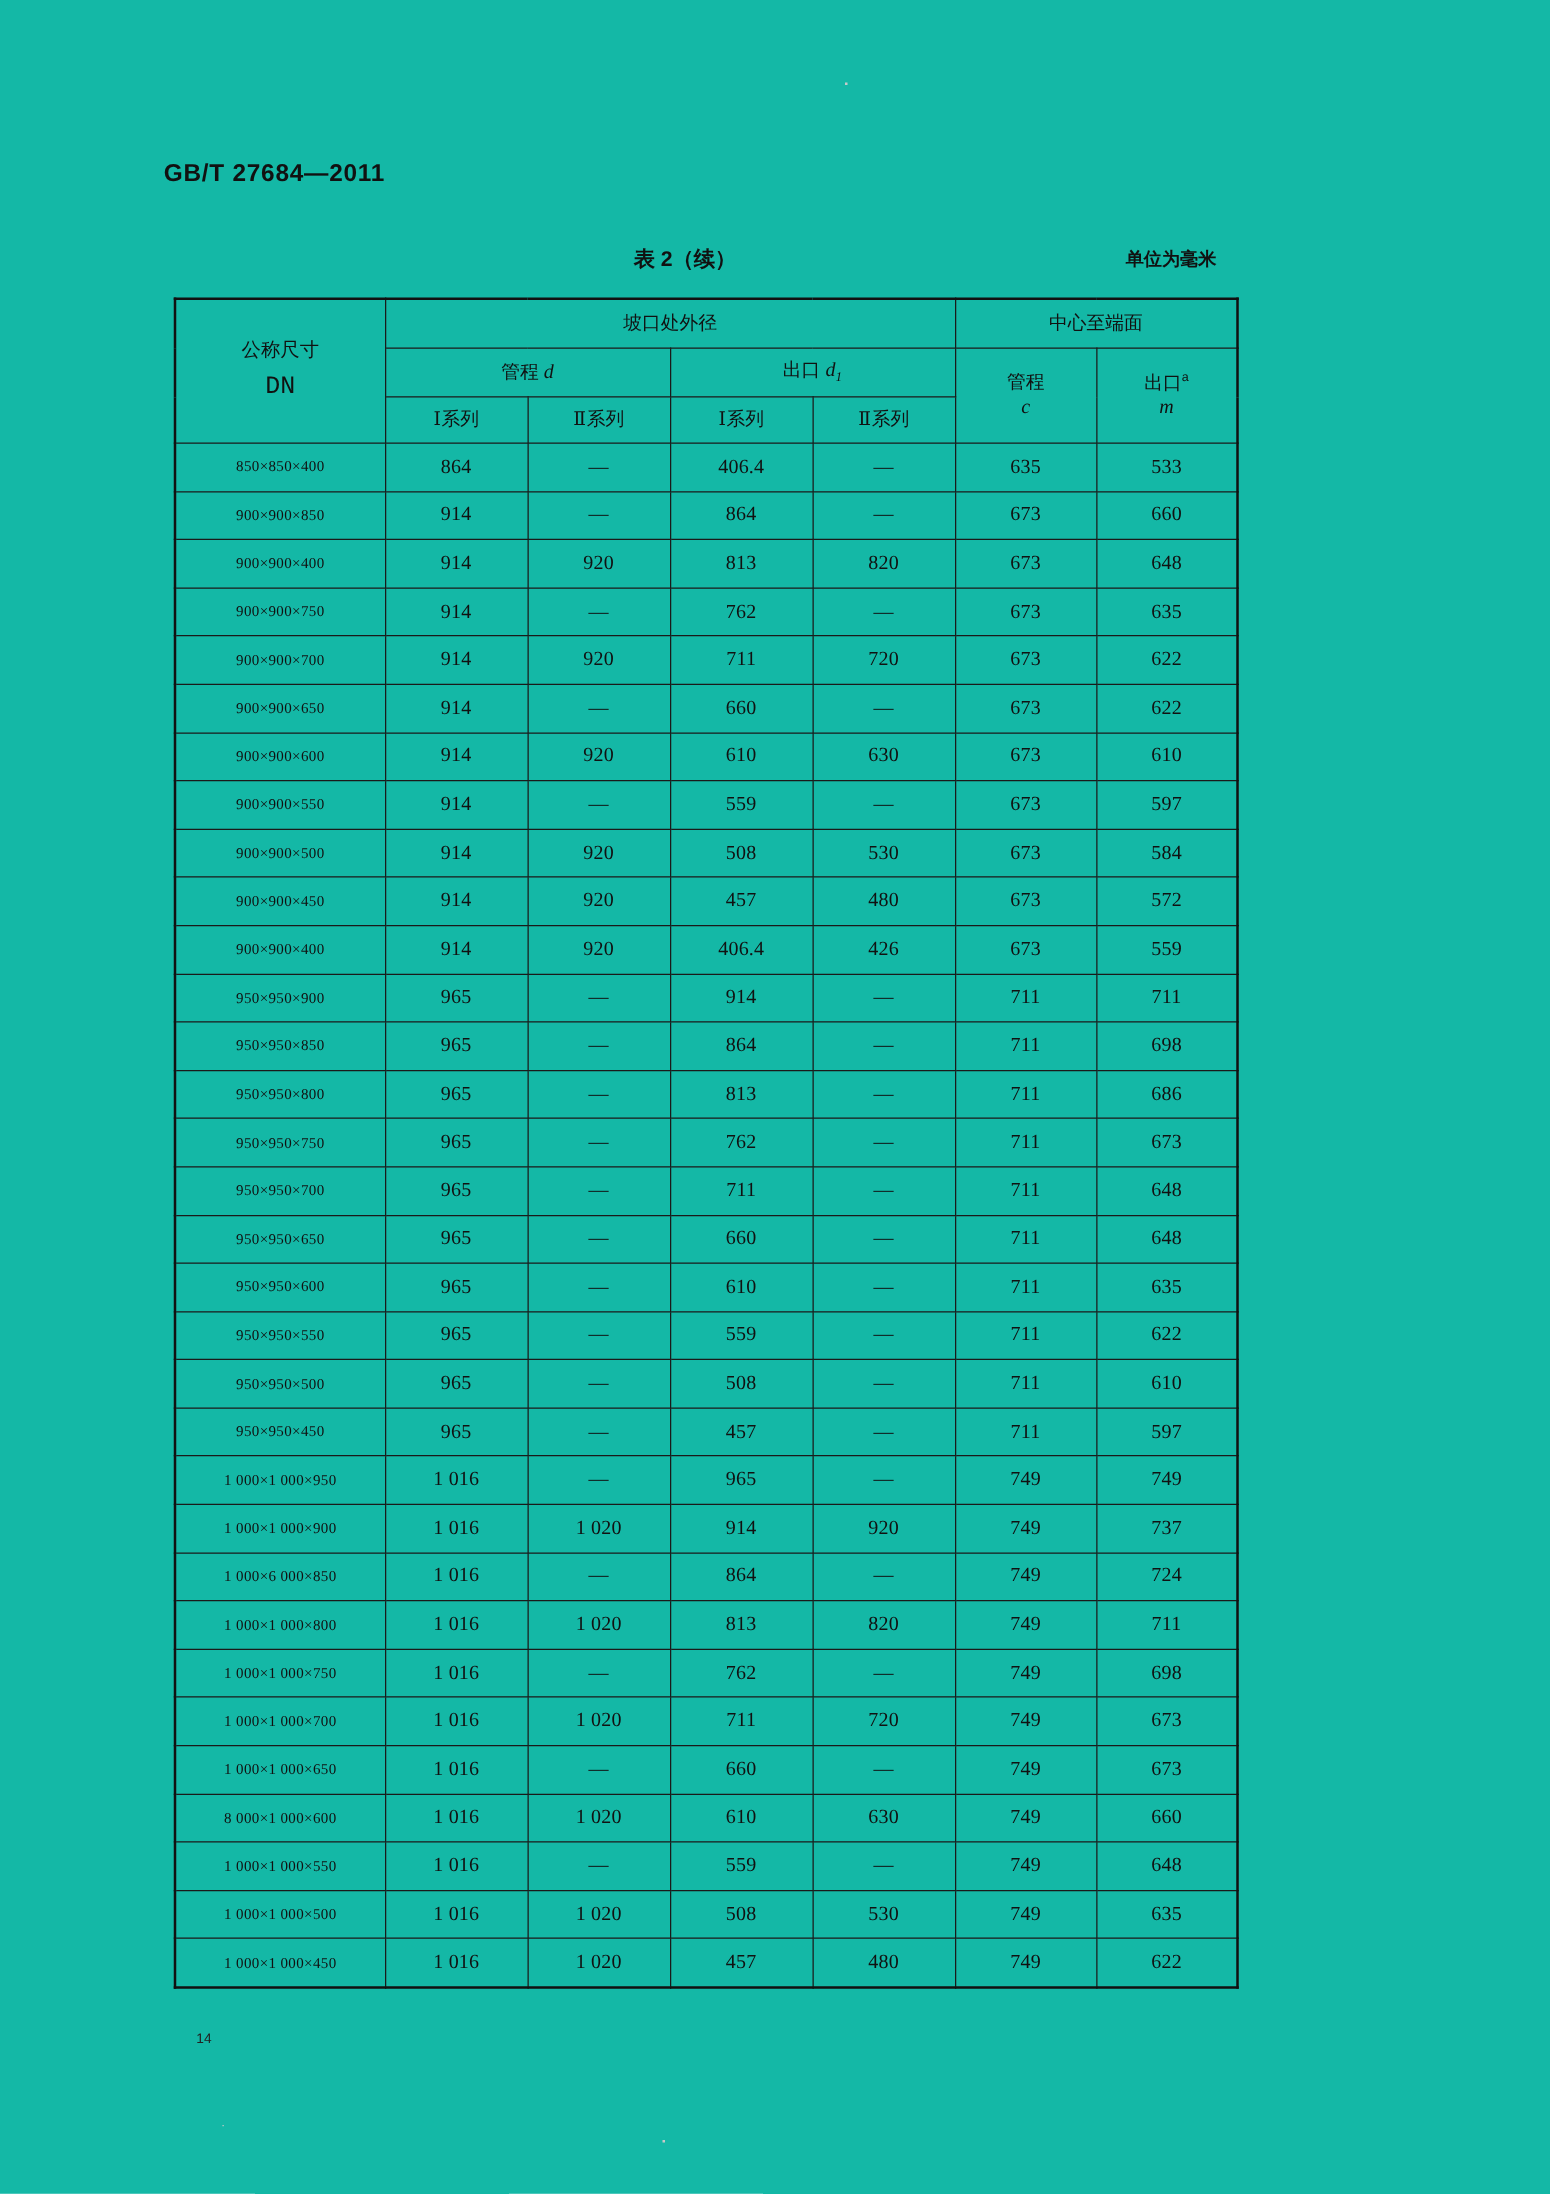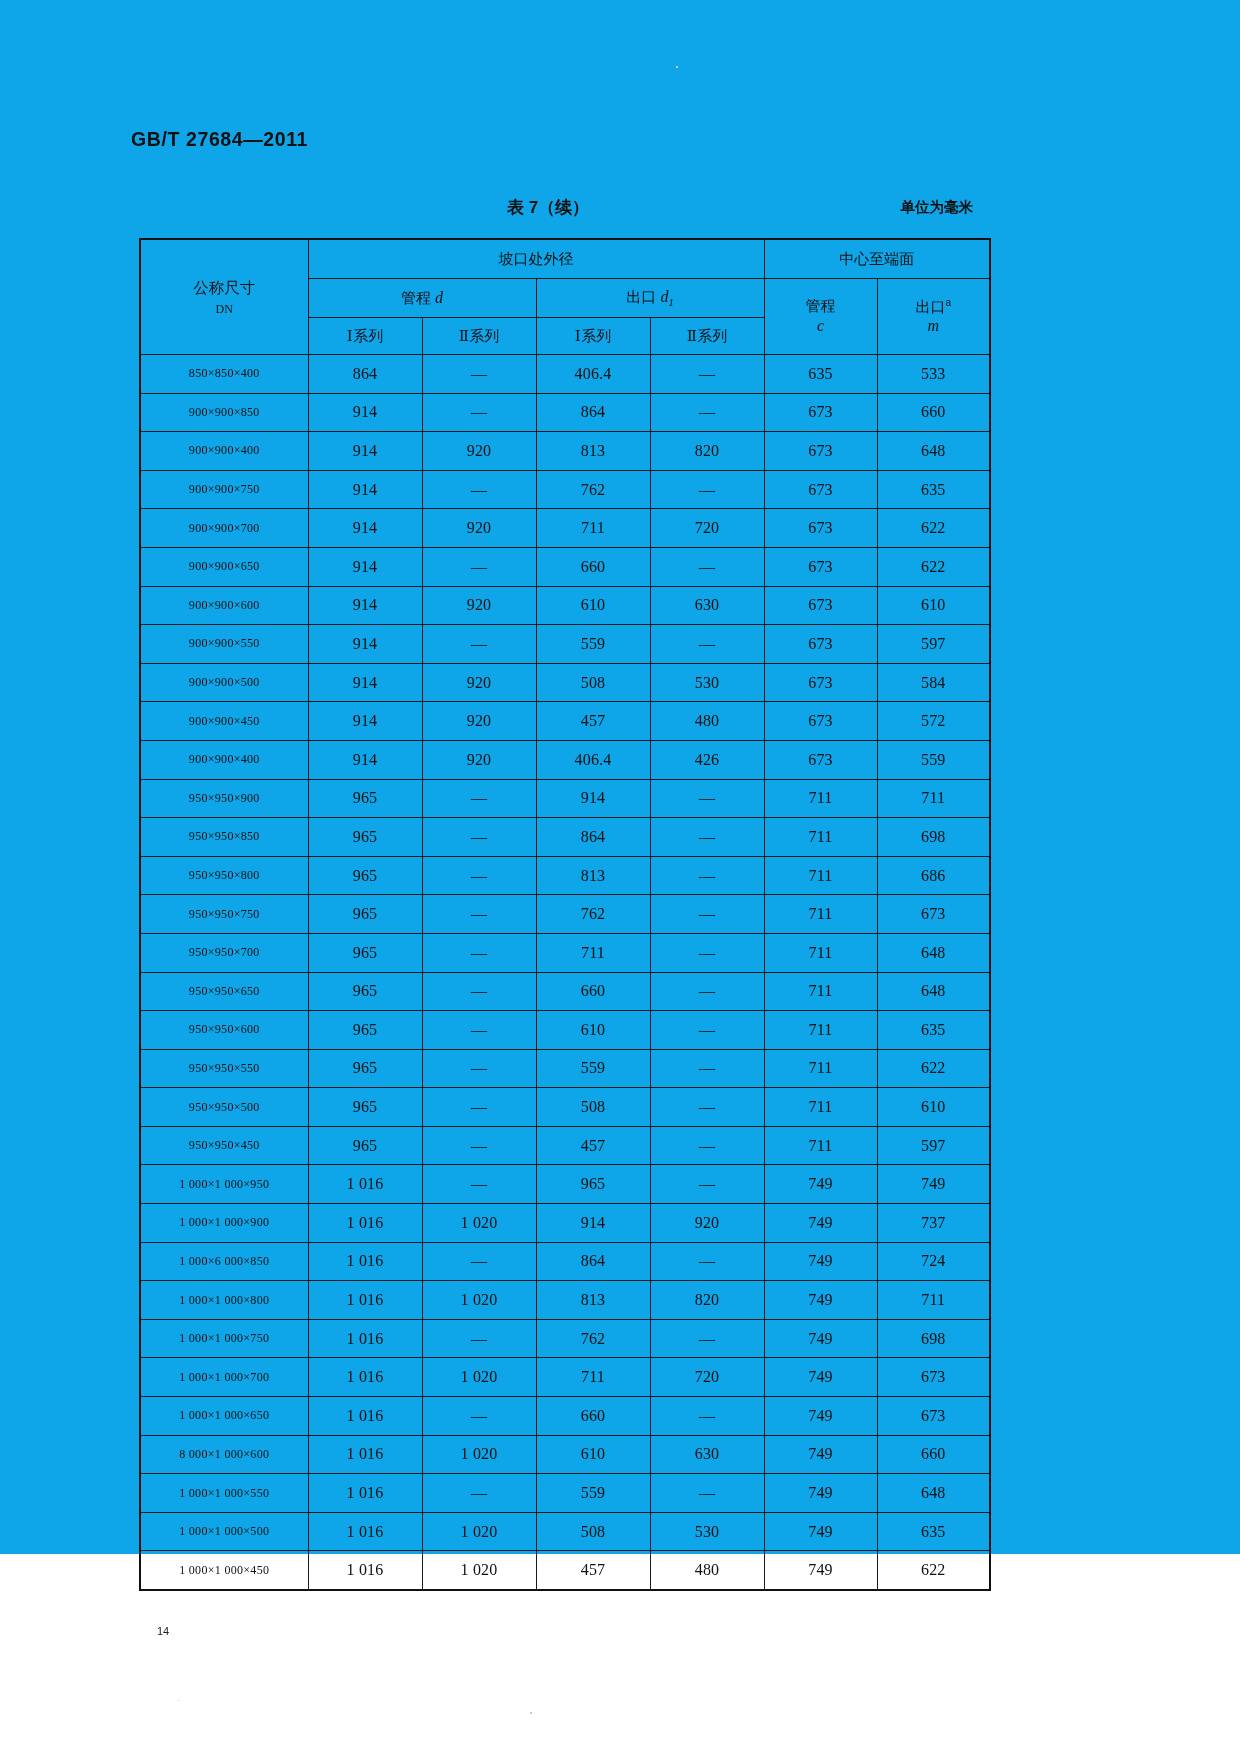--- a/index.html
+++ b/index.html
@@ -13,22 +13,22 @@
     height: 1755px;
     font-family: "Liberation Serif", "DejaVu Serif", serif;
     color: #0d0d0d;
     position: relative;
     overflow: hidden;
   }
   .page {
     position: absolute;
     left: 0; top: 0;
     width: 1240px;
-    height: 1554px;
-    background: #0ea5e9;
+    height: 1755px;
+    background: #14b8a6;
   }
 
   
   .std-header {
     position: absolute;
     left: 131px;
     top: 128px;
     font-family: "Liberation Sans", "DejaVu Sans", sans-serif;
     font-weight: bold;
     font-size: 19.5px;
@@ -116,21 +116,21 @@
     height: 38px;
   }
   th.ser {
     height: 36px;
   }
   th.dn {
     font-size: 15.5px;
     line-height: 1.55;
   }
   th.dn .dn-l1 { display: block; }
-  th.dn .dn-l2 { display: block; font-family: Liberation Serif, serif; font-size: 12px;}
+  th.dn .dn-l2 { display: block; font-family: Liberation Mono, monospace; font-size: 20px;}
 
   .ital {
     font-family: "Liberation Serif", "DejaVu Serif", serif;
     font-style: italic;
     font-size: 16px;
   }
   .sub1 {
     font-size: 10.5px;
     vertical-align: sub;
     font-style: italic;
@@ -181,21 +181,21 @@
   }
 </style>
 </head>
 <body>
 
 <div class="page">
 
   <div class="std-header">GB/T 27684—2011</div>
 
   <div class="caption-band">
-    <div class="table-caption">表 7（续）</div>
+    <div class="table-caption">表 2（续）</div>
     <div class="unit-note">单位为毫米</div>
   </div>
 
   <div class="table-wrap">
     <table class="spec">
       <colgroup>
         <col class="c0">
           <col class="c1">
           <col class="c2">
           <col class="c3">

